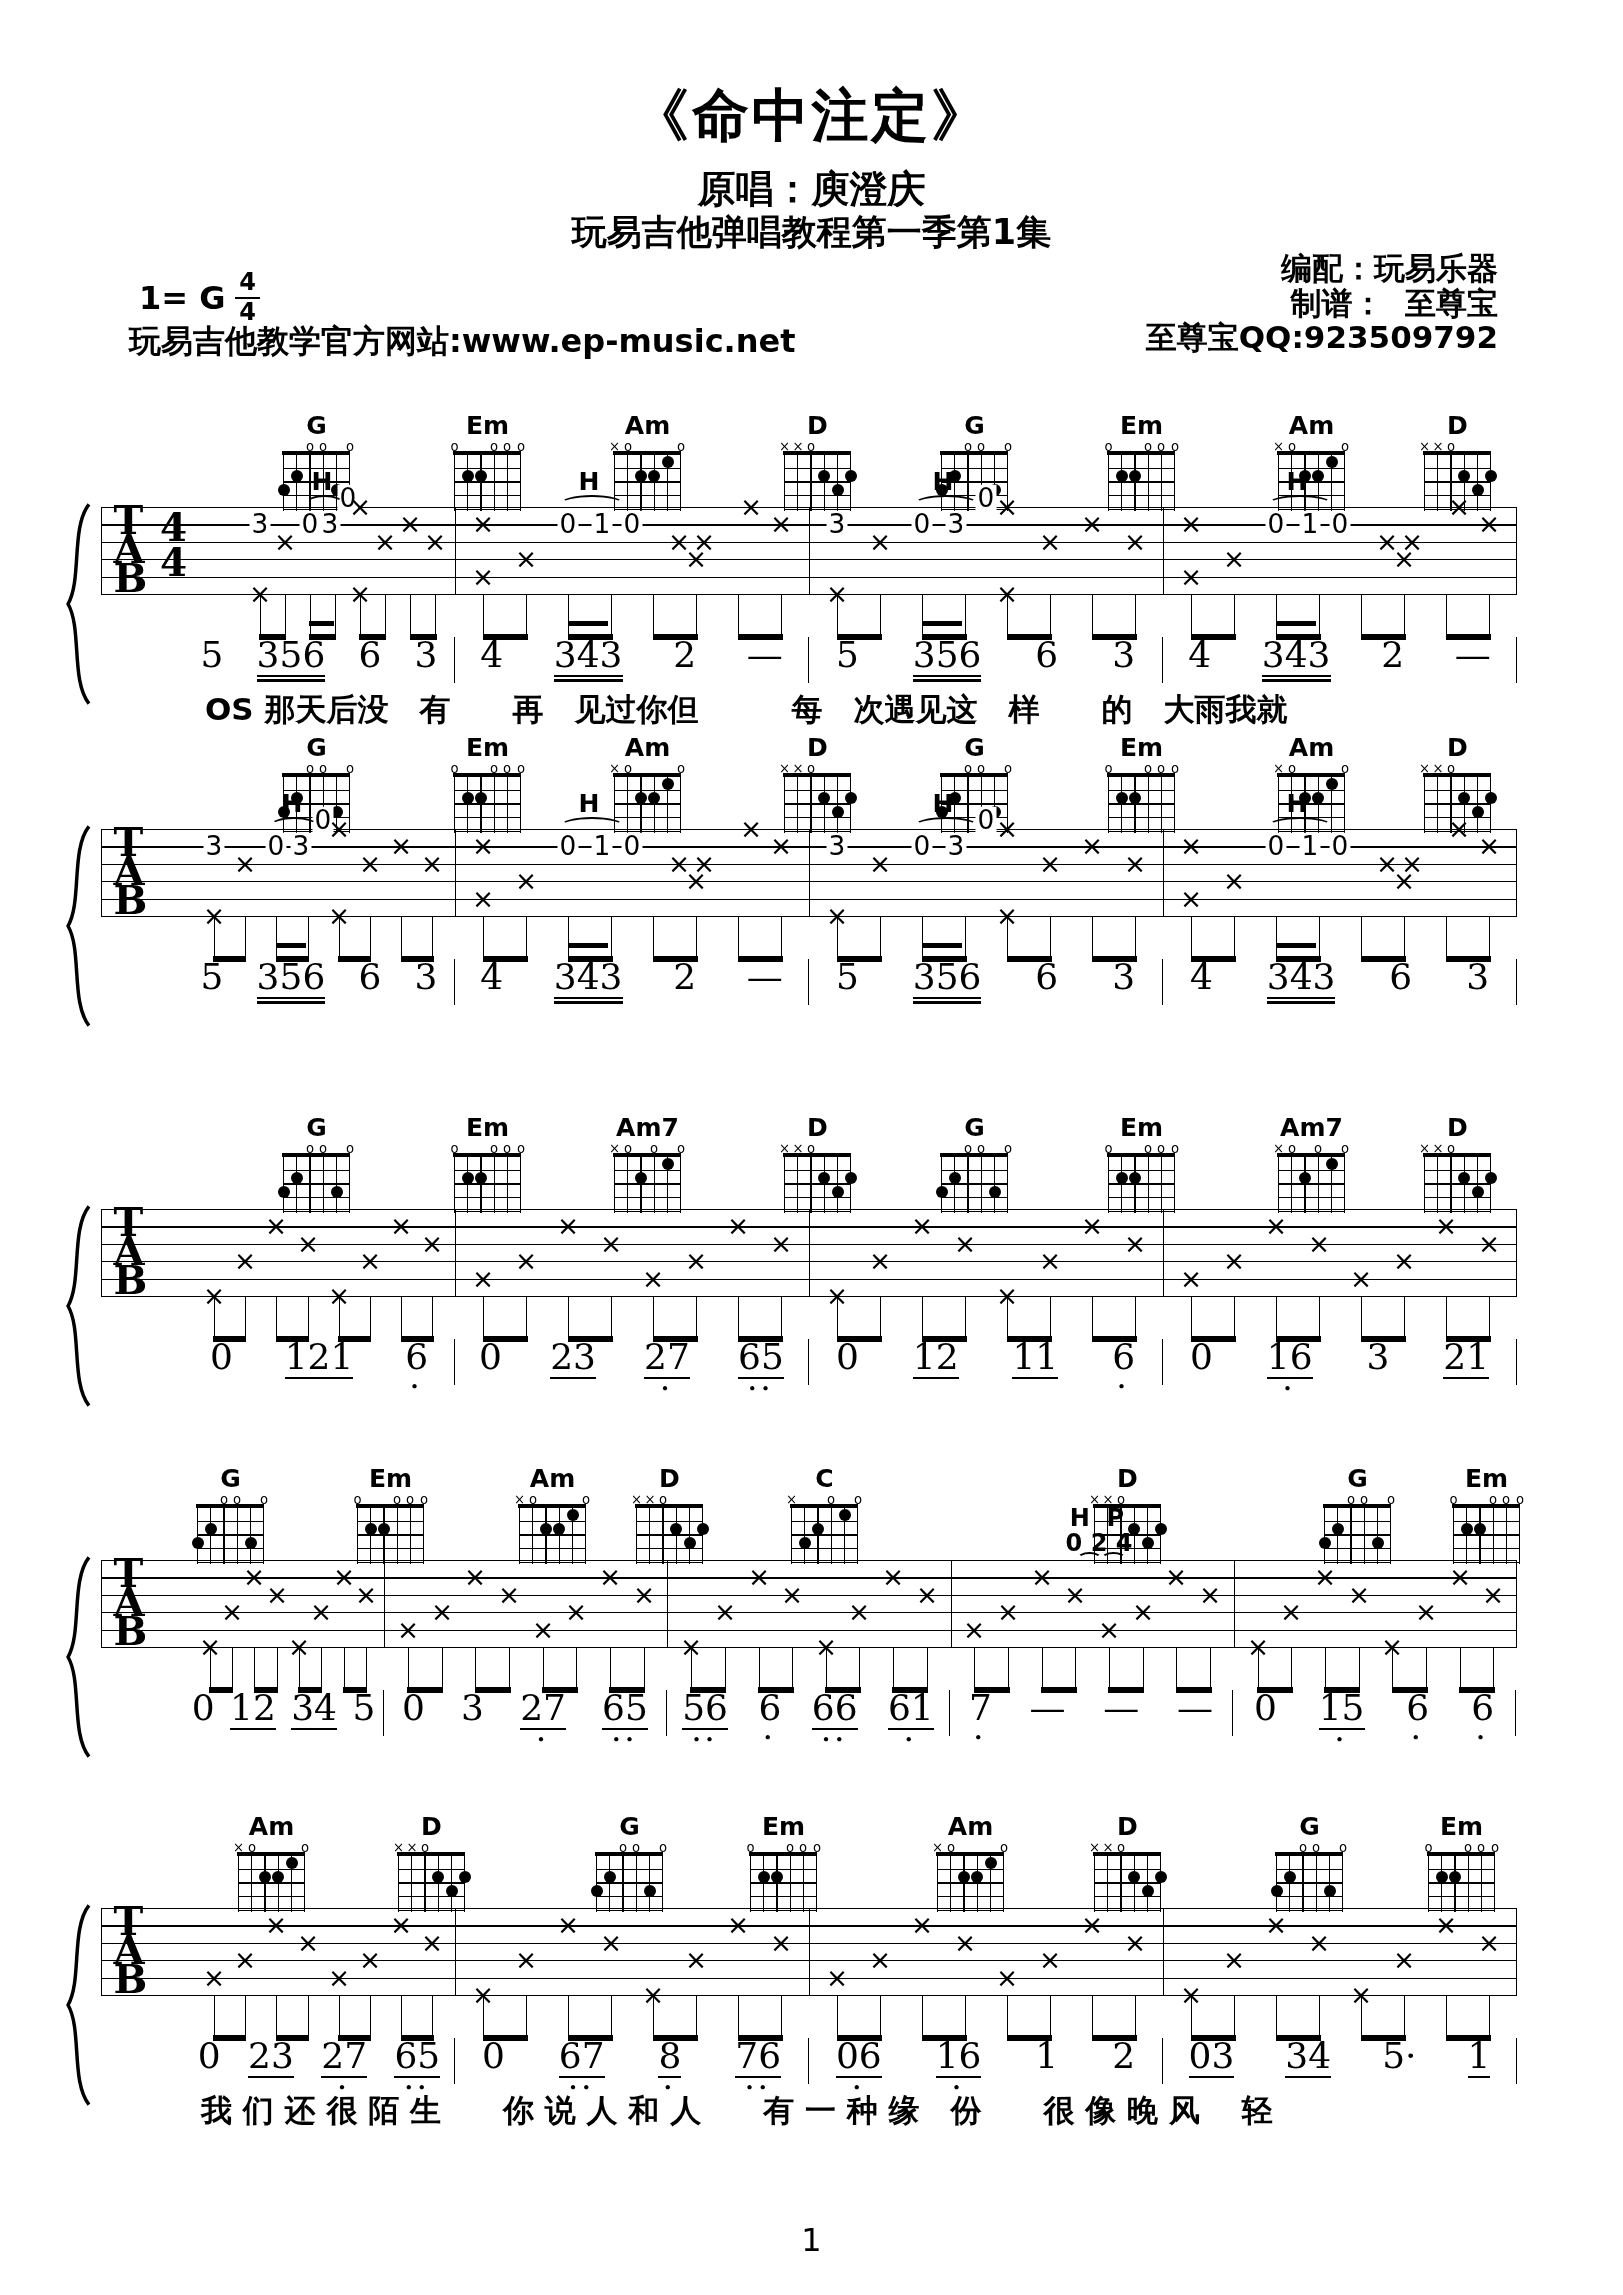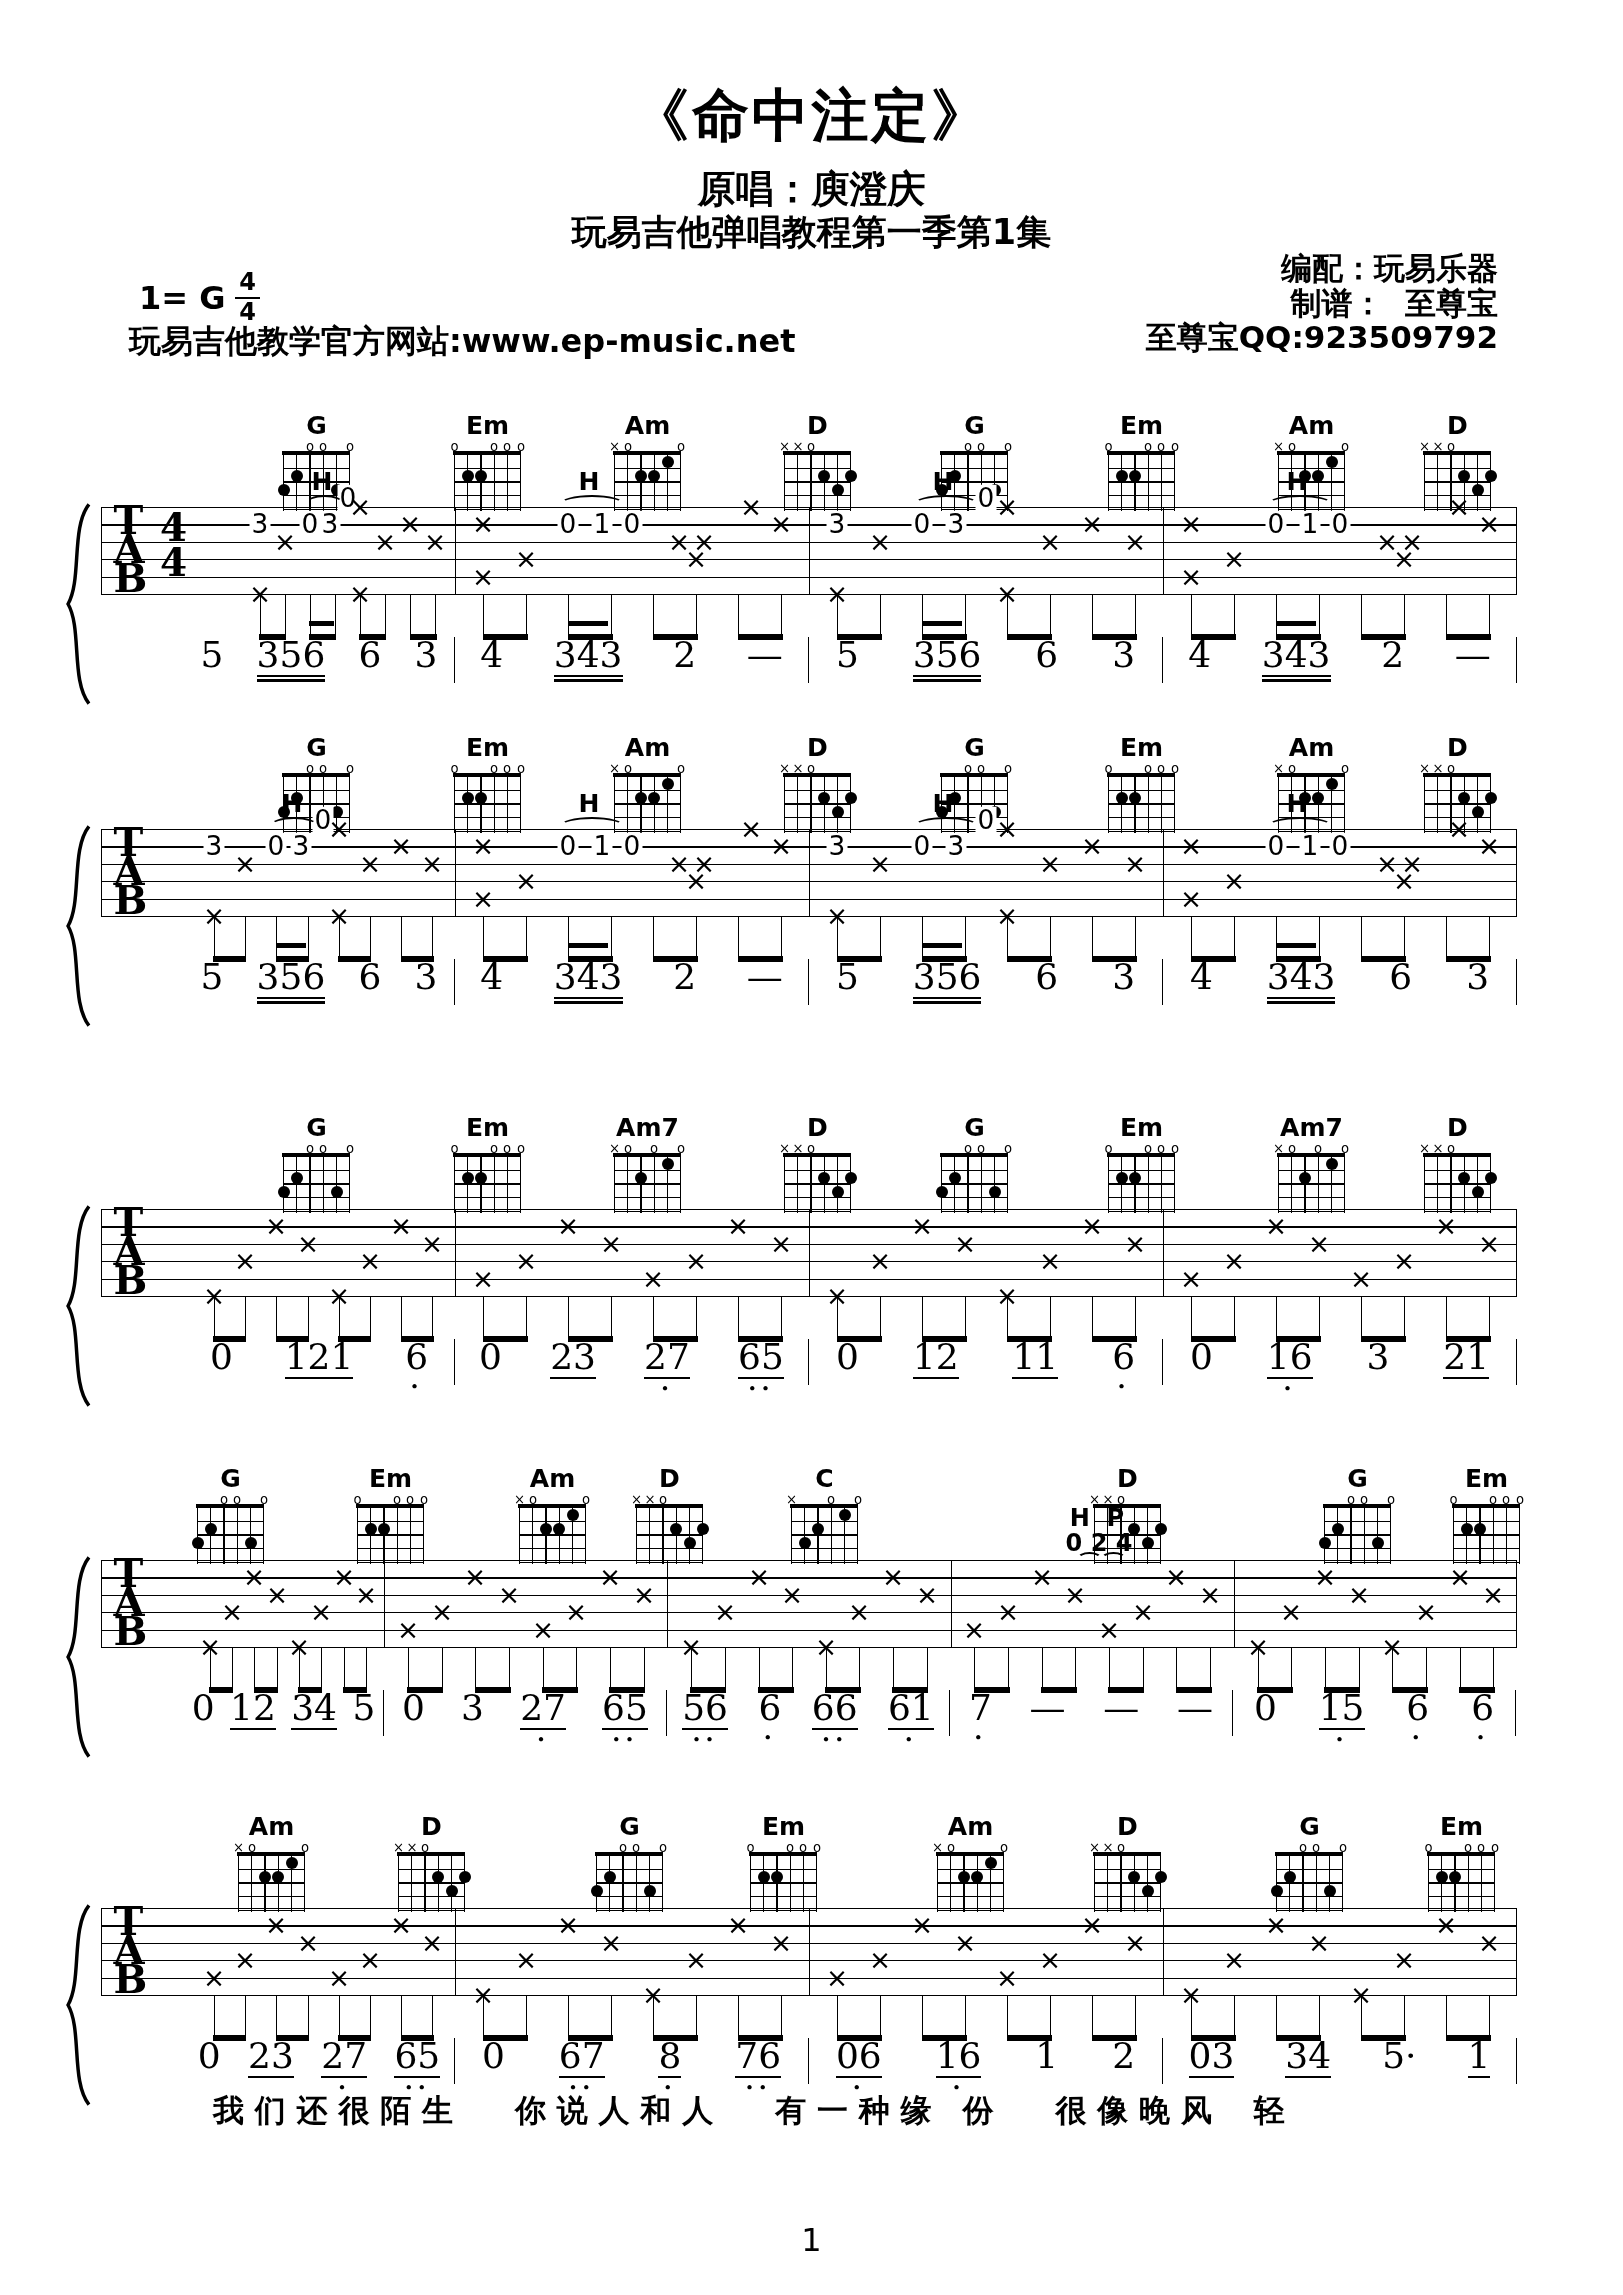--- a/index.html
+++ b/index.html
@@ -406,20 +406,21 @@
           <div class="grp"><span class="gt">6</span></div>
           <div class="grp"><span class="gt">3</span></div>
         </div>
         <div class="mbar" style="width: 354px; padding-left: 0px; box-sizing: border-box;">
           <div class="grp"><span class="gt">4</span></div>
           <div class="grp u2"><span class="gt">343</span></div>
           <div class="grp"><span class="gt">2</span></div>
           <div class="grp"><span class="gt">—</span></div>
         </div>
       </div>
+      <div class="lyrics" style="left: 104px;">OS 那天后没　有　　再　见过你但　　　每　次遇见这　样　　的　大雨我就</div>
       <svg width="35" height="202" class="bracesvg" style="top: 90px;" viewBox="0 0 50 290">
         <path d="M 40 2 C 14 34.8, 30 110.2, 10 145 C 30 179.8, 14 255.2, 40 288" stroke="#000" stroke-width="5" fill="none"></path>
       </svg>
     </div>
     <div class="sys" style="top: 735px;">
       <div class="chord" style="left: 177px;">
         <div class="cname">G</div>
         <div class="cmarks">
           <div class="cmark" style="left: 32px;">o</div>
           <div class="cmark" style="left: 45px;">o</div>
@@ -1736,21 +1737,21 @@
           <div class="grp"><span class="gt">1</span></div>
           <div class="grp"><span class="gt">2</span></div>
         </div>
         <div class="mbar" style="width: 354px; padding-left: 0px; box-sizing: border-box;">
           <div class="grp u1"><span class="gt">03</span></div>
           <div class="grp u1"><span class="gt">34</span></div>
           <div class="grp"><span class="gt">5·</span></div>
           <div class="grp u1"><span class="gt">1</span></div>
         </div>
       </div>
-      <div class="lyrics" style="left: 112px;">我 们 还 很 陌 生　　你 说 人 和 人　　有 一 种 缘　份　　很 像 晚 风　 轻</div>
+      <div class="lyrics" style="left: 100px;">我 们 还 很 陌 生　　你 说 人 和 人　　有 一 种 缘　份　　很 像 晚 风　 轻</div>
       <svg width="35" height="202" class="bracesvg" style="top: 90px;" viewBox="0 0 50 290">
         <path d="M 40 2 C 14 34.8, 30 110.2, 10 145 C 30 179.8, 14 255.2, 40 288" stroke="#000" stroke-width="5" fill="none"></path>
       </svg>
     </div>
   </div>
 
 <div class="abs ctr pageno">1</div>
 
 
 </body></html>

